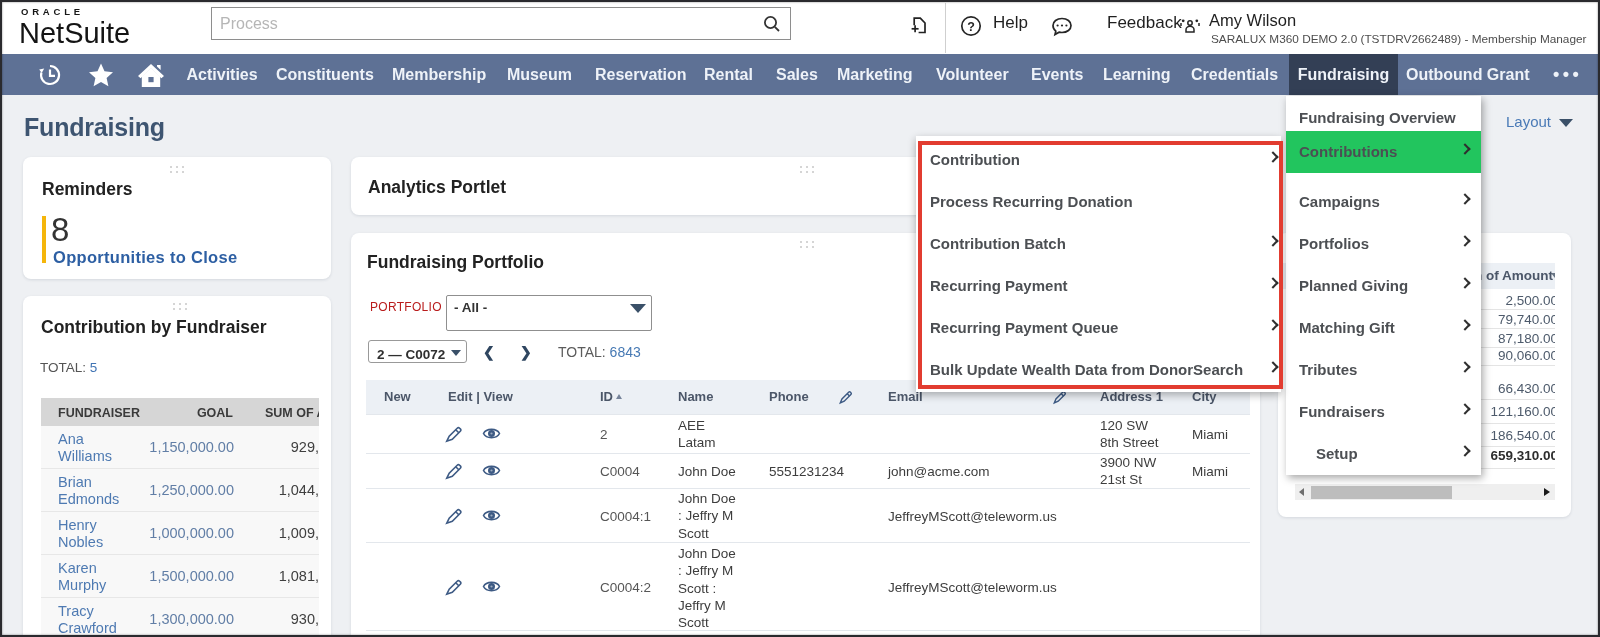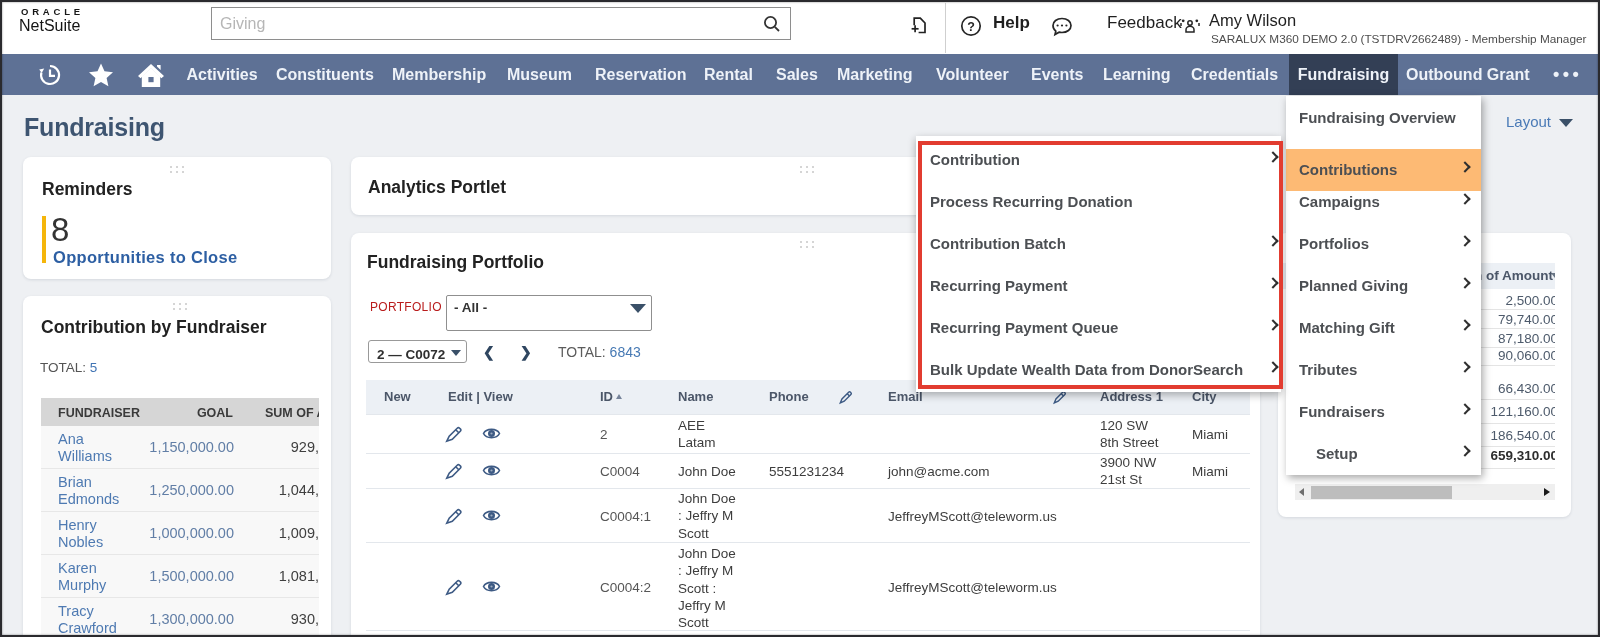--- a/index.html
+++ b/index.html
@@ -3,21 +3,21 @@
 <meta charset="utf-8">
 <style>
 * { margin:0; padding:0; box-sizing:border-box; }
 html,body { width:1600px; height:637px; overflow:hidden; }
 body { position:relative; font-family:"Liberation Sans",sans-serif; background:#eef0f3; }
 .abs { position:absolute; }
 .frame { position:absolute; left:0; top:0; width:1600px; height:637px; border:2px solid #2a2a2e; box-shadow: inset 0 0 2px rgba(0,0,0,.5); z-index:50; pointer-events:none; }
 
 .hdr { position:absolute; left:2px; top:2px; width:1596px; height:52px; background:#fff; }
 .logo-oracle { position:absolute; left:19px; top:4px; font-size:9.5px; font-weight:700; letter-spacing:3.8px; color:#171717; }
-.logo-ns { position:absolute; left:17px; top:15px; font-size:16px; font-weight:400; color:#141414; letter-spacing:0px; }
+.logo-ns { position:absolute; left:17px; top:15px; font-size:29px; font-weight:400; color:#141414; letter-spacing:0px; }
 .search { position:absolute; left:209px; top:5px; width:580px; height:33px; border:1.5px solid #8e8e8e; background:#fff; }
 .search .ph { position:absolute; left:8px; top:7px; font-size:16px; color:#b6b6b6; }
 .hsep { position:absolute; left:943px; top:1px; width:1px; height:50px; background:#cfcfcf; }
 .hico-txt { position:absolute; top:11px; font-size:17px; color:#1f1f1f; }
 .amy { position:absolute; left:1207px; top:9px; font-size:16.5px; color:#1f1f1f; white-space:nowrap; }
 .amysub { position:absolute; left:1209px; top:30px; font-size:11.8px; color:#4d4d4d; white-space:nowrap; }
 
 .nav { position:absolute; left:2px; top:54px; width:1596px; height:41px; background:#5e7195; }
 .nav-item { position:absolute; top:0; height:41px; line-height:41px; color:#eef2f8; font-size:16px; font-weight:700; white-space:nowrap; }
 .nav-tab { position:absolute; left:1287px; top:0; width:109px; height:41px; background:#333f55; text-align:center; }
@@ -67,39 +67,39 @@
 .chev { position:absolute; top:14px; width:8px; height:8px; border-right:2.5px solid #2f2f2f; border-top:2.5px solid #2f2f2f; transform:rotate(45deg); }
 .redbox { position:absolute; left:918px; top:141px; width:365px; height:248px; border:4px solid #e23c30; z-index:22; }
 </style>
 </head>
 <body>
 
 <div class="hdr">
   <div class="logo-oracle">ORACLE</div>
   <div class="logo-ns">NetSuite</div>
   <div class="search">
-    <span class="ph">Giving</span>
+    <span class="ph">Process</span>
     <svg class="abs" style="right:8px;top:6px" width="20" height="20" viewBox="0 0 20 20">
         <circle cx="8.5" cy="8.5" r="5.6" fill="none" stroke="#333" stroke-width="1.8"></circle>
         <line x1="12.8" y1="12.8" x2="17" y2="17" stroke="#333" stroke-width="1.8"></line>
       </svg>
   </div>
 
   <svg class="abs" style="left:909px;top:15px" width="18" height="18" viewBox="0 0 18 18">
       <path d="M3.2 8.2 V1.2 H9.3 L14 6 V15.5 H7.6" fill="none" stroke="#222" stroke-width="1.7"></path>
       <line x1="0.6" y1="11.8" x2="7.6" y2="11.8" stroke="#222" stroke-width="1.7"></line>
       <line x1="4.1" y1="8.3" x2="4.1" y2="15.3" stroke="#222" stroke-width="1.7"></line>
     </svg>
   <div class="hsep"></div>
 
   <svg class="abs" style="left:958px;top:13px" width="22" height="22" viewBox="0 0 22 22">
       <circle cx="11" cy="11" r="9.2" fill="none" stroke="#262626" stroke-width="1.7"></circle>
       <text x="11" y="15.6" text-anchor="middle" font-size="12.5" font-weight="700" fill="#262626" font-family="Liberation Sans">?</text>
     </svg>
-  <div class="hico-txt" style="left:991px;font-weight:bold;">Help</div>
+  <div class="hico-txt" style="left:991px;">Help</div>
 
   <svg class="abs" style="left:1048px;top:13px" width="24" height="24" viewBox="0 0 24 24">
       <path d="M12 3.5 c5.2 0 9 3 9 7 c0 4-3.8 7-9 7 c-1 0-2-.12-2.9-.34 L5 19.5 l.8-3.4 C4 14.8 3 13 3 10.5 c0-4 3.8-7 9-7 z" fill="none" stroke="#262626" stroke-width="1.7"></path>
       <circle cx="7.6" cy="10.5" r="1.1" fill="#262626"></circle>
       <circle cx="12" cy="10.5" r="1.1" fill="#262626"></circle>
       <circle cx="16.4" cy="10.5" r="1.1" fill="#262626"></circle>
     </svg>
   <div class="hico-txt" style="left:1105px;">Feedback</div>
 
   <svg class="abs" style="left:1177px;top:13px" width="22" height="22" viewBox="0 0 22 22">
@@ -359,21 +359,21 @@
 
   <div style="position:absolute;left:17px;top:251px;width:259.5px;height:16px;background:#efefef;">
     <div style="position:absolute;left:16px;top:1.5px;width:141px;height:13px;background:#bdbdbd;"></div>
     <div style="position:absolute;left:4px;top:4px;width:0;height:0;border-top:4px solid transparent;border-bottom:4px solid transparent;border-right:5px solid #6e6e6e;"></div>
     <div style="position:absolute;right:5px;top:3.5px;width:0;height:0;border-top:4.5px solid transparent;border-bottom:4.5px solid transparent;border-left:6px solid #1a1a1a;"></div>
   </div>
 </div>
 
 <div class="menu">
   <div class="mitem" style="top:1px;">Fundraising Overview</div>
-  <div class="mitem" style="top:53px;background:#fdba74;">Contributions<div class="chev" style="right:12px;"></div></div>
+  <div class="mitem" style="top:35px;background:#22c55e;">Contributions<div class="chev" style="right:12px;"></div></div>
   <div class="mitem" style="top:85px;">Campaigns<div class="chev" style="right:12px;"></div></div>
   <div class="mitem" style="top:127px;">Portfolios<div class="chev" style="right:12px;"></div></div>
   <div class="mitem" style="top:169px;">Planned Giving<div class="chev" style="right:12px;"></div></div>
   <div class="mitem" style="top:211px;">Matching Gift<div class="chev" style="right:12px;"></div></div>
   <div class="mitem" style="top:253px;">Tributes<div class="chev" style="right:12px;"></div></div>
   <div class="mitem" style="top:295px;">Fundraisers<div class="chev" style="right:12px;"></div></div>
   <div class="mitem" style="top:337px;padding-left:30px;">Setup<div class="chev" style="right:12px;"></div></div>
 </div>
 
 <div class="submenu">

